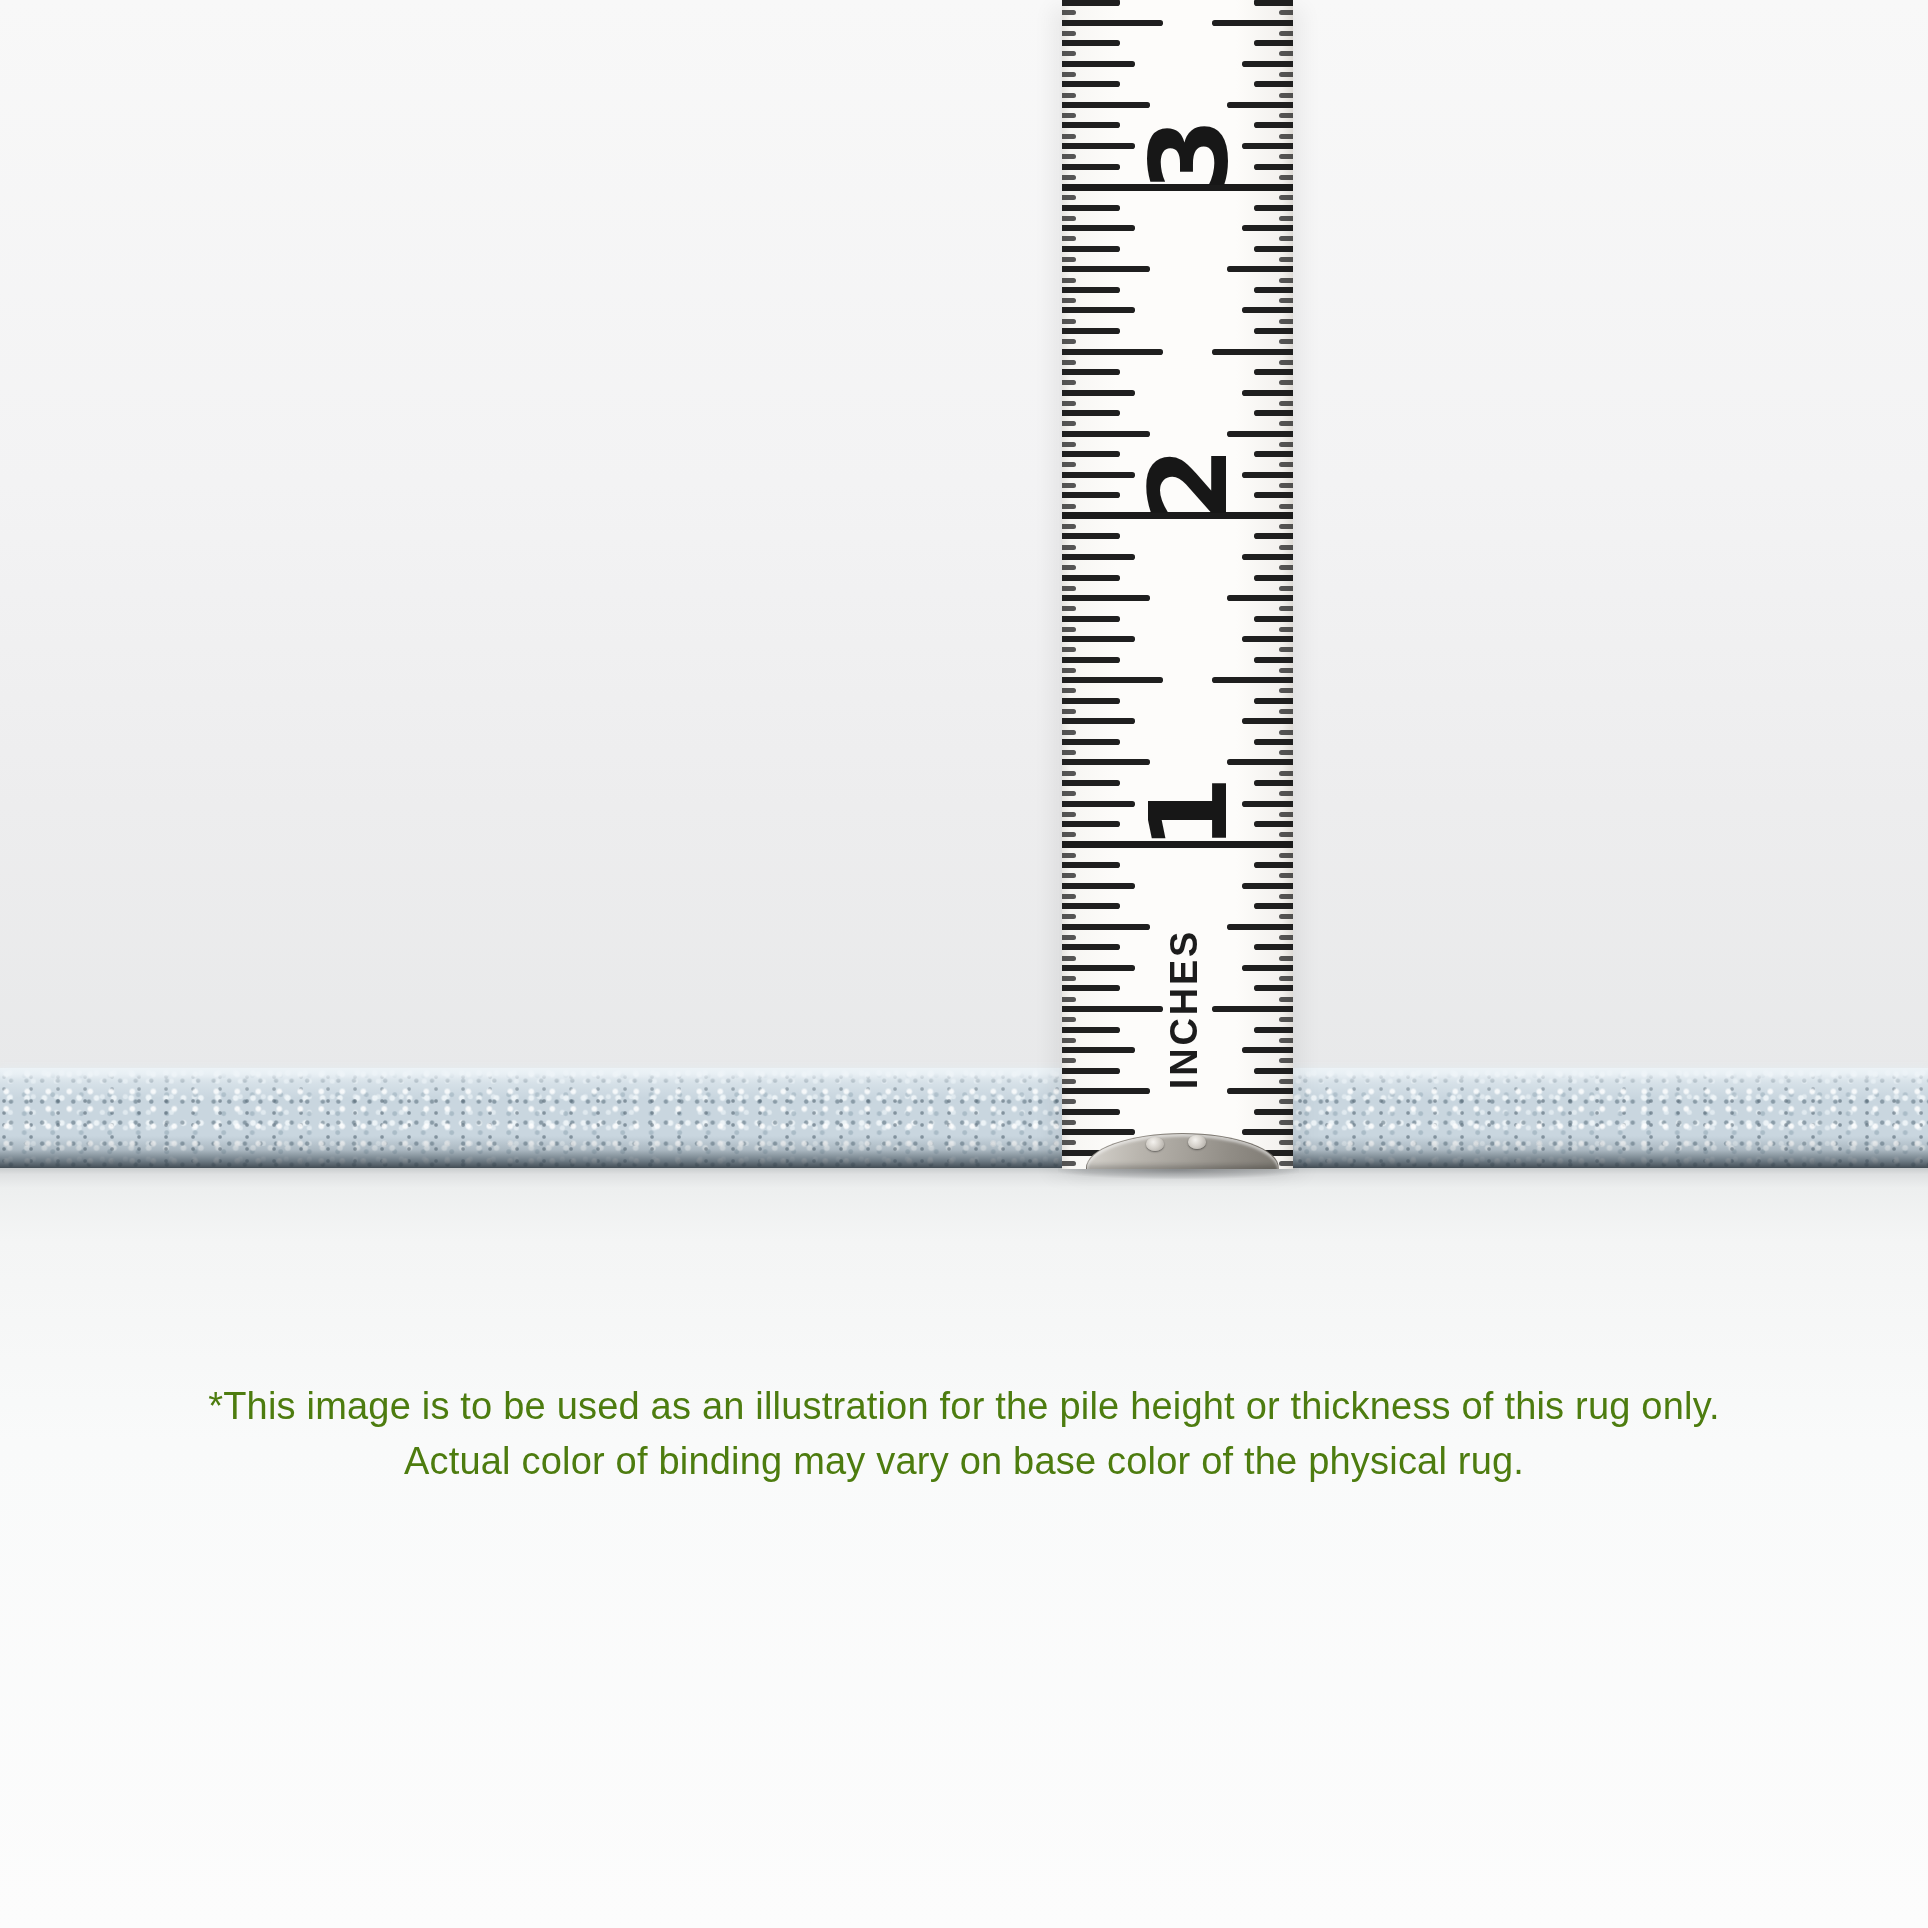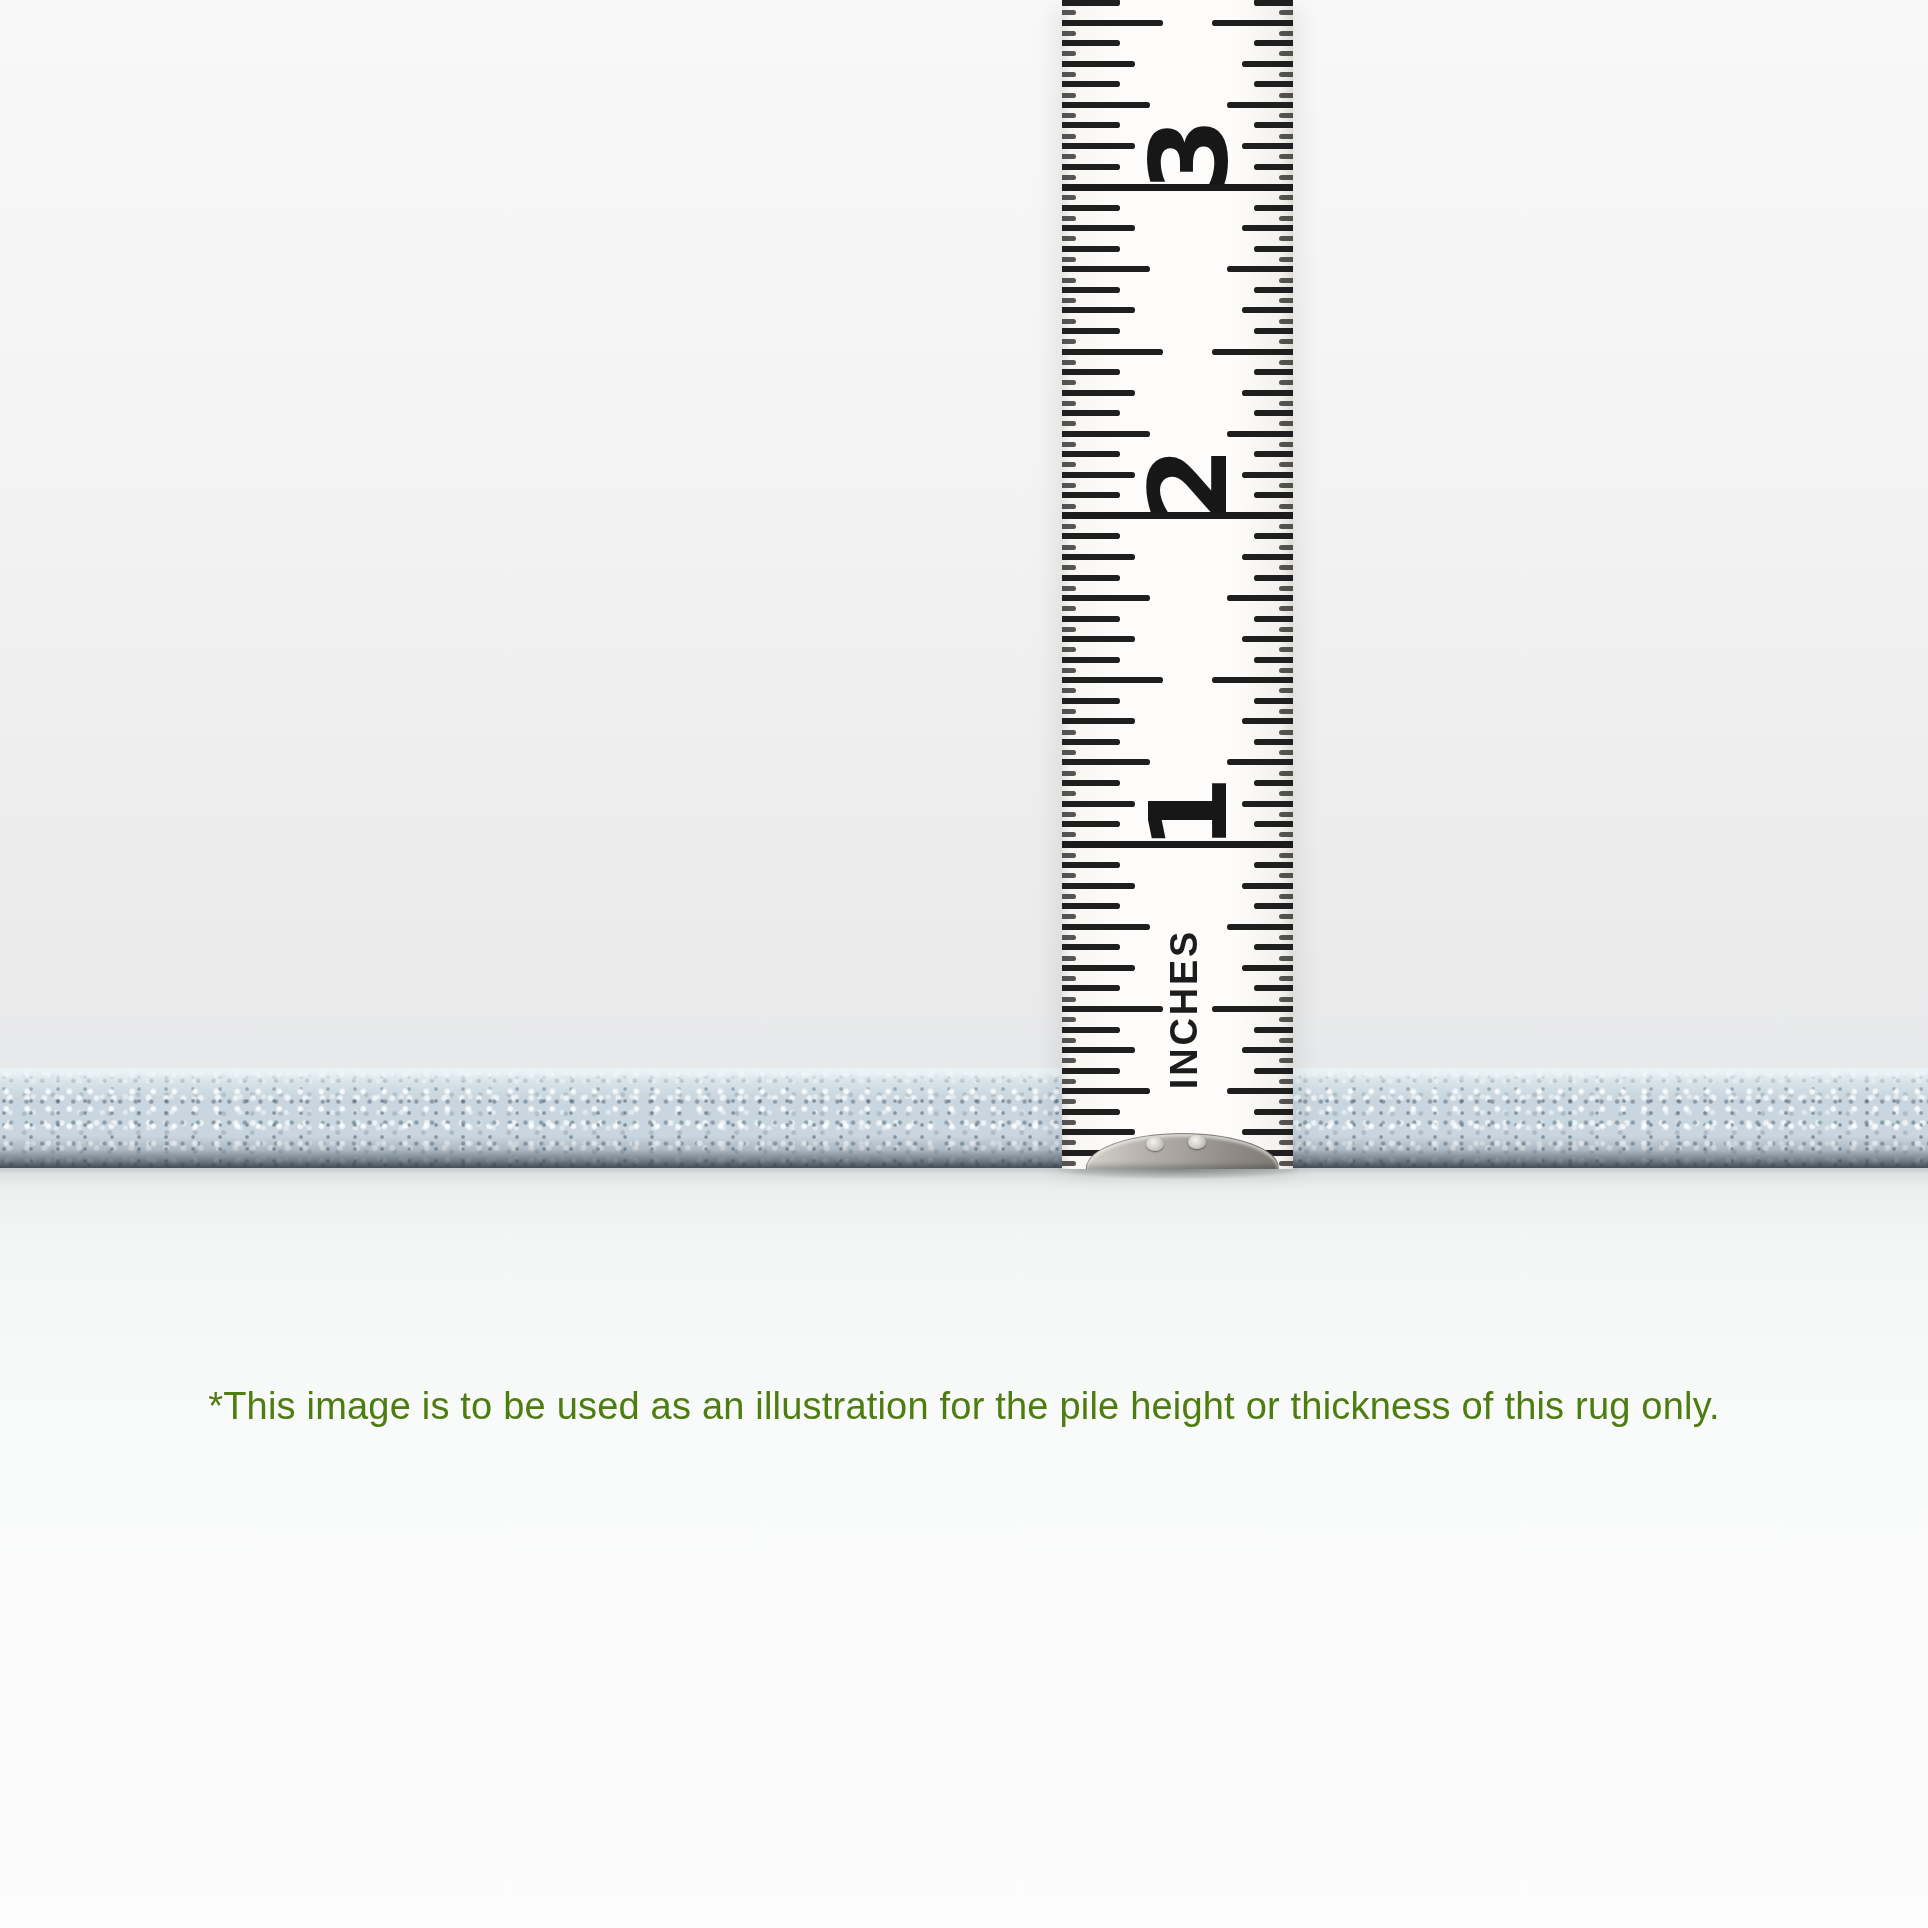--- a/index.html
+++ b/index.html
@@ -326,16 +326,17 @@
     <span class="unit-label">INCHES</span>
 
     <div class="metal-tip">
       <span class="rivet r1"></span>
       <span class="rivet r2"></span>
     </div>
   </div>
 
   <div class="caption">
     <div>*This image is to be used as an illustration for the pile height or thickness of this rug only.</div>
+    <div>Actual color of binding may vary on base color of the physical rug.</div>
   </div>
 
 </div>
 
 
 </body></html>

